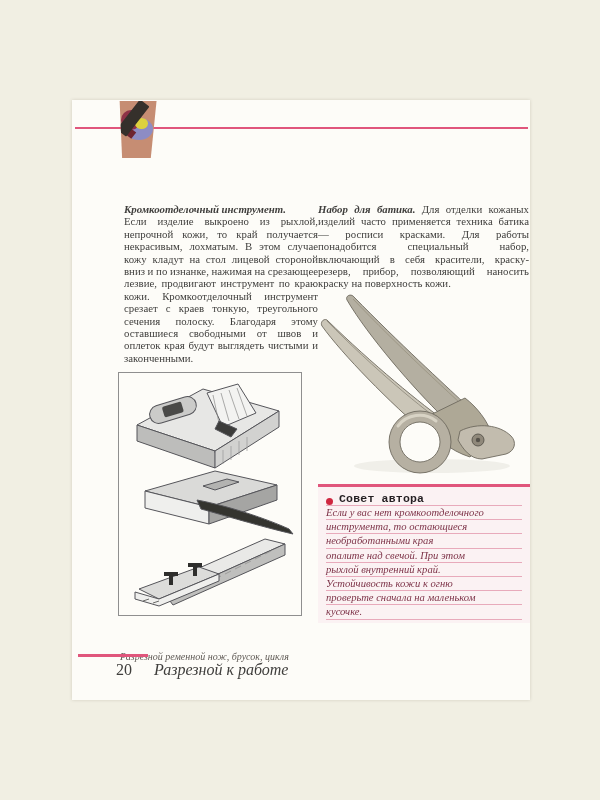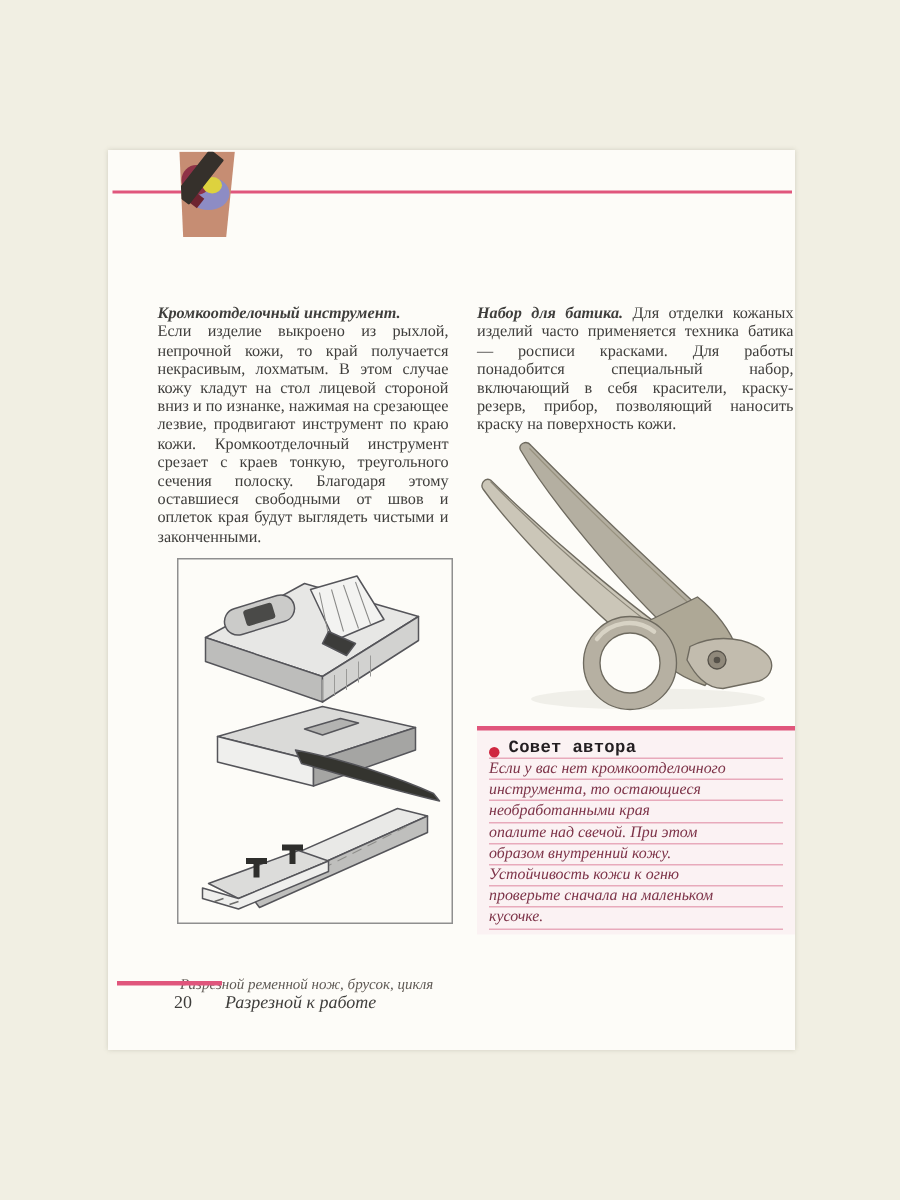--- a/index.html
+++ b/index.html
@@ -29,21 +29,21 @@
     position:absolute; left:9px; top:-2px; width:12px; height:38px;
     background:#35302b; transform:rotate(38deg); transform-origin:center;
     border-radius:1px;
   }
   .chapter-icon .chisel-edge {
     position:absolute; left:5px; top:27px; width:12px; height:8px;
     background:#6e2430; transform:rotate(38deg);
   }
 
   .col { position:absolute; top:103px; font-size:10.8px; line-height:12.4px; color:#3f3e3c; text-align:justify; }
-  .col-left  { left:33px; width:194px; }
+  .col-left  { left:52px; width:194px; }
   .col-right { left:246px; width:211px; }
   .run-in { font-weight:bold; font-style:italic; }
   .block-head { display:block; font-weight:bold; font-style:italic; }
   .col p { margin:0; }
 
   .figure-frame {
     position:absolute; left:46px; top:272px; width:184px; height:244px;
     border:1px solid #8f8f8f; background:#fdfcf8;
   }
   .figure-caption {
@@ -67,21 +67,21 @@
   .advice-title { font-weight:bold; font-size:11.5px; color:#241f22; letter-spacing:.2px; }
   .advice-line {
     font-style:italic; font-size:10.6px; color:#7d3348;
     height:14.2px; line-height:13.8px;
     border-bottom:1px solid #e8aabb;
   }
 
   .footer-rule { position:absolute; left:6px; top:554px; width:70px; height:3px; background:#e0567c; }
   .page-footer {
     position:absolute; left:44px; top:561px; display:flex; gap:22px;
-    font-size:12px; color:#3f3e3c;
+    font-size:16px; color:#3f3e3c;
   }
   .section-title { font-style:italic; }
 </style>
 </head>
 <body>
 
 <div class="paper">
 
   <div class="top-rule"></div>
 
@@ -169,21 +169,21 @@
 
   <div class="advice">
     <div class="advice-title-row">
       <span class="advice-bullet"></span>
       <span class="advice-title">Совет автора</span>
     </div>
     <div class="advice-line">Если у вас нет кромкоотделочного</div>
     <div class="advice-line">инструмента, то остающиеся</div>
     <div class="advice-line">необработанными края</div>
     <div class="advice-line">опалите над свечой. При этом</div>
-    <div class="advice-line">образом внутренний кожу.</div>
+    <div class="advice-line">рыхлой внутренний край.</div>
     <div class="advice-line">Устойчивость кожи к огню</div>
     <div class="advice-line">проверьте сначала на маленьком</div>
     <div class="advice-line">кусочке.</div>
   </div>
 
   <div class="footer-rule"></div>
   <div class="page-footer">
     <span class="page-number">20</span>
     <span class="section-title">Разрезной к работе</span>
   </div>

